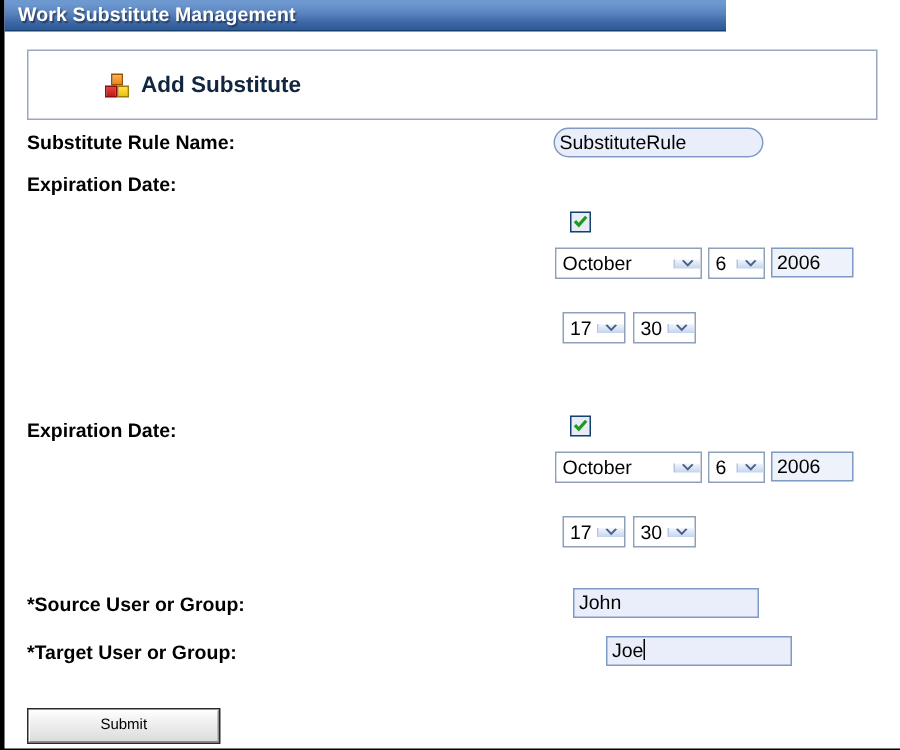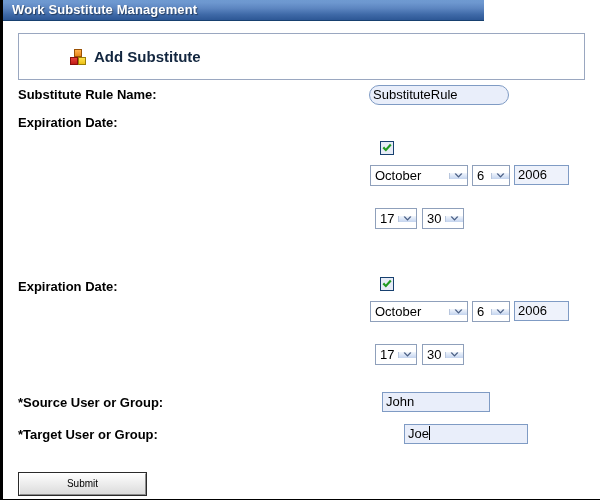--- a/index.html
+++ b/index.html
@@ -311,21 +311,21 @@
   <div class="sel" style="left:419px; top:344px; width:42px;">
     <span class="sel-val">30</span>
     <span class="sel-btn">
       <svg width="9" height="6" viewBox="0 0 9 6">
           <path d="M0.6 0.8 L4.5 4.8 L8.4 0.8 L7.1 0.3 L4.5 3.0 L1.9 0.3 Z" fill="#4a5f84"></path>
         </svg>
     </span>
   </div>
 
   <div class="label" style="left:15px; top:395px;">*Source User or Group:</div>
-  <div class="txtbox" style="left:379px; top:392px; width:108px;">John</div>
+  <div class="txtbox" style="left:379px; top:392px; width:124px;">John</div>
 
   <div class="label" style="left:15px; top:427px;">*Target User or Group:</div>
   <div class="txtbox" style="left:401px; top:424px; width:124px;"><span>Joe</span><span class="caret"></span></div>
 
   <div class="btn default" style="left:16px; top:473px; width:127px;">Submit</div>
   <div class="btn" style="left:148px; top:499px; width:123px;margin-top:46px;">Cancel</div>
 
 </div>
 
 </body></html>

